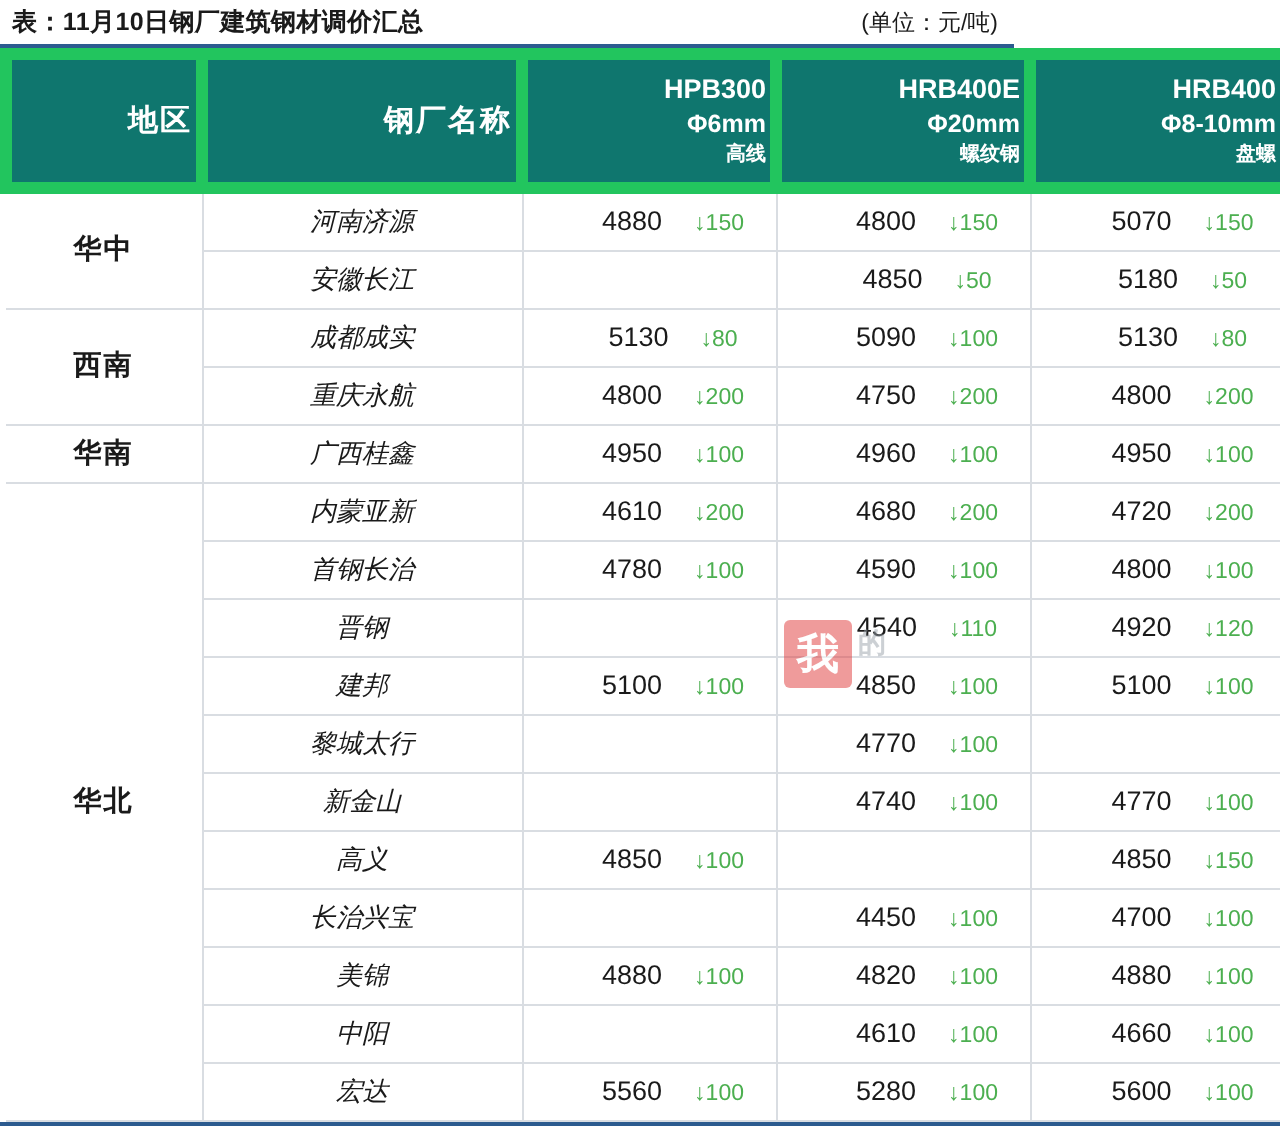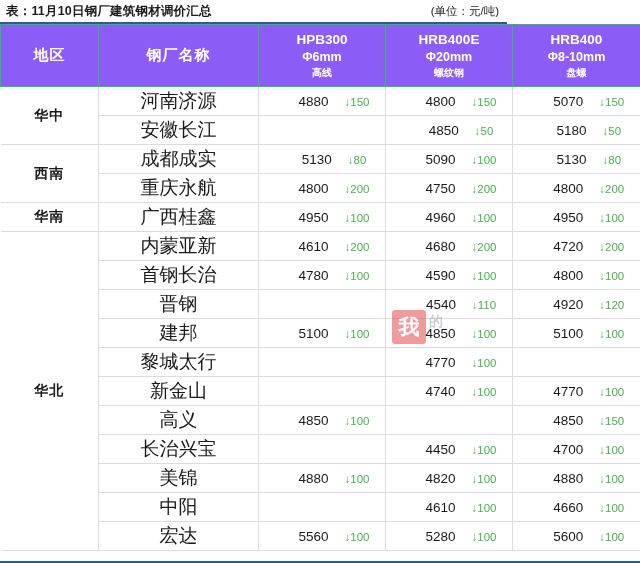--- a/index.html
+++ b/index.html
@@ -51,27 +51,27 @@
     width: 640px;
     table-layout: fixed;
   }
   table.price col.c-region { width: 98px; }
   table.price col.c-mill   { width: 160px; }
   table.price col.c-p1     { width: 127px; }
   table.price col.c-p2     { width: 127px; }
   table.price col.c-p3     { width: 128px; }
 
   thead th {
-    background: #8b5cf6;
+    background: #0f766e;
     color: #ffffff;
     font-weight: bold;
-    border: 1px solid #22c55e;
+    border: 6px solid #22c55e;
     padding: 6px 2px;
     vertical-align: middle;
-    text-align: center;
+    text-align: right;
     height: 62px;
     box-sizing: border-box;
   }
   thead th.region-head, thead th.mill-head {
     font-size: 15px;
     letter-spacing: 1px;
   }
   .spec {
     line-height: 1.35;
   }
@@ -89,21 +89,22 @@
     color: #1a1a1a;
     background: #ffffff;
   }
   tbody td.region {
     font-size: 14px;
     font-weight: bold;
     letter-spacing: 1px;
     border-left: none;
   }
   tbody td.mill {
-    font-size: 19px;
+    font-size: 13px;
+    font-style: italic;
   }
   tbody td.price-cell {
     font-size: 13px;
   }
   tbody tr td:last-child { border-right: none; }
   .pw {
     display: inline-block;
     white-space: nowrap;
   }
   .pv { font-size: 13.5px; margin-left: 24px; }

